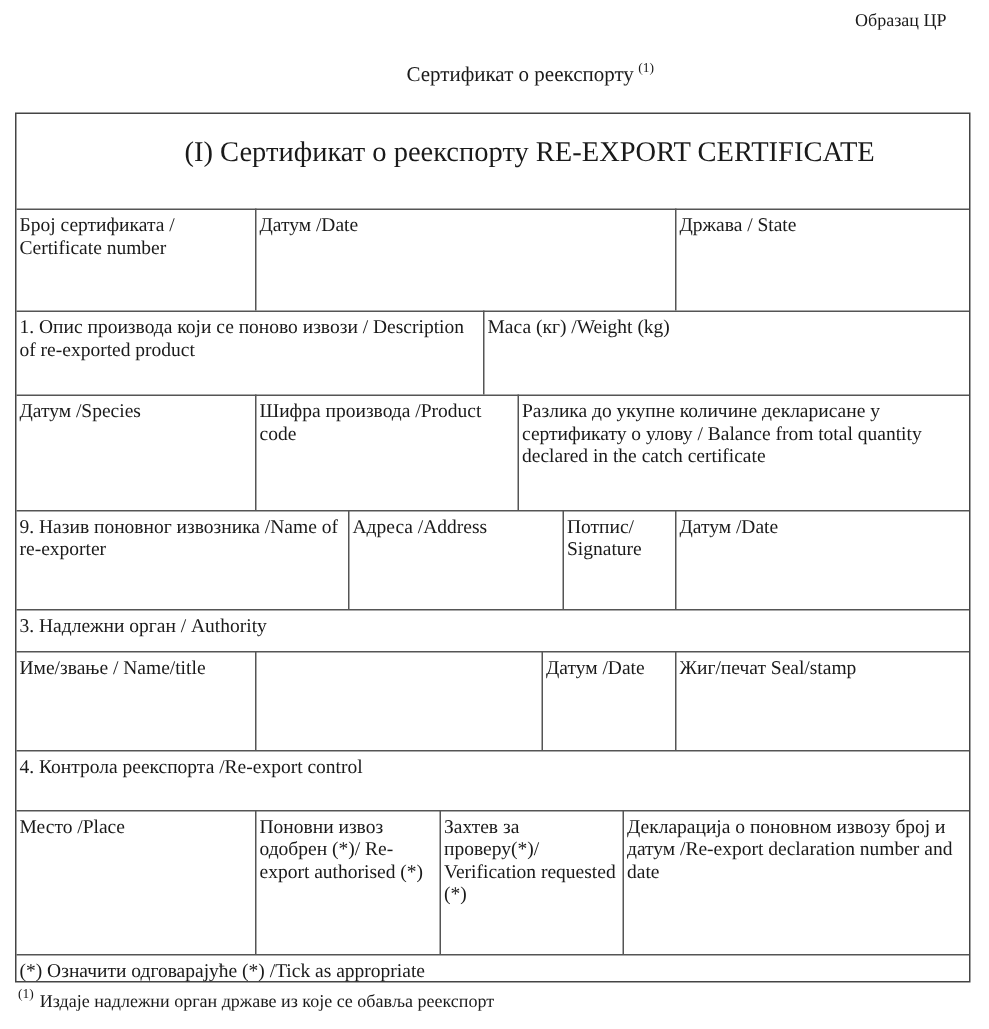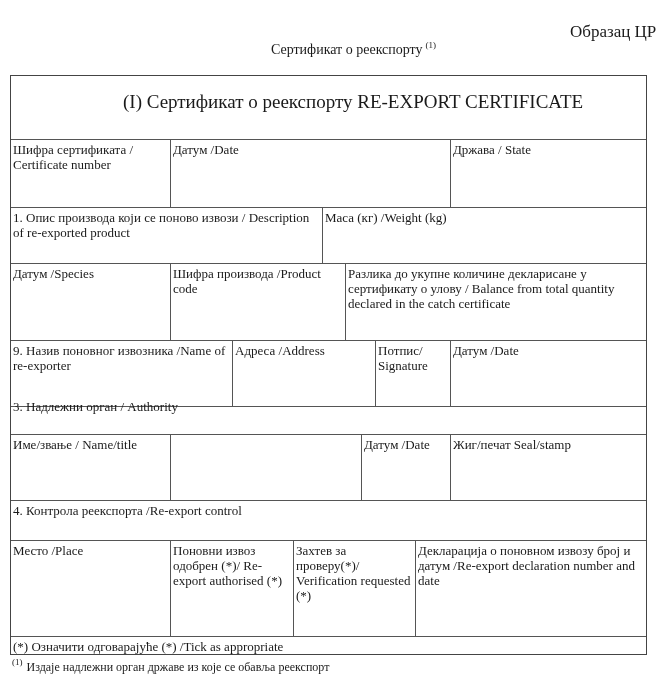--- a/index.html
+++ b/index.html
@@ -1,19 +1,19 @@
 <!DOCTYPE html>
 <html><head>
 <meta charset="utf-8">
 <style>
   html, body { margin:0; padding:0; background:#ffffff; }
   body { width:659px; height:686px; position:relative; overflow:hidden;
          font-family:"Liberation Serif", serif; color:#1a1a1a; font-size:13px; }
   .abs { position:absolute; }
-  .form-label { top:6px; left:570px; font-size:17px;margin-top:16px; }
+  .form-label { top:6px; left:570px; font-size:12px; }
   .title { top:40px; left:0; width:659px; text-align:center; font-size:14px;padding-left:24px; }
   .title sup { font-size:9px; vertical-align:6px; margin-left:3px; }
   .frame { left:10px; top:75px; width:637px; height:580px; border:1.5px solid #444; box-sizing:border-box; }
   .hline { position:absolute; height:0; border-top:1.5px solid #555; }
   .vline { position:absolute; width:0; border-left:1.5px solid #555; }
   .cell { position:absolute; line-height:15px; font-size:13px; }
   .header-text { font-size:19px; }
   .footnote { top:657px; left:12px; font-size:12px; }
   .footnote sup { font-size:9px; vertical-align:6px; margin-right:4px; }
 </style>
@@ -50,37 +50,37 @@
   <div class="vline" style="left:159px;top:358px;height:66px"></div>
   <div class="vline" style="left:350px;top:358px;height:66px"></div>
   <div class="vline" style="left:439px;top:358px;height:66px"></div>
 
   <div class="vline" style="left:159px;top:464px;height:96px"></div>
   <div class="vline" style="left:282px;top:464px;height:96px"></div>
   <div class="vline" style="left:404px;top:464px;height:96px"></div>
 
   <div class="cell header-text" style="left:112px;top:18px">(I) Сертификат о реекспорту RE-EXPORT CERTIFICATE</div>
 
-  <div class="cell" style="left:2px;top:66px;width:155px">Шифра сертификата / Certificate number</div>
+  <div class="cell" style="left:2px;top:66px;width:155px">Број сертификата / Certificate number</div>
   <div class="cell" style="left:162px;top:66px;width:270px">Датум /Date</div>
   <div class="cell" style="left:442px;top:66px;width:190px">Држава / State</div>
 
   <div class="cell" style="left:2px;top:134px;width:300px">1. Опис производа  који се поново извози / Description of re-exported product</div>
   <div class="cell" style="left:314px;top:134px;width:310px">Маса (кг) /Weight (kg)</div>
 
   <div class="cell" style="left:2px;top:190px;width:155px">Датум /Species</div>
   <div class="cell" style="left:162px;top:190px;width:170px">Шифра производа /Product code</div>
   <div class="cell" style="left:337px;top:190px;width:296px">Разлика до укупне количине декларисане у сертификату о улову / Balance from total quantity declared in the catch certificate</div>
 
   <div class="cell" style="left:2px;top:267px;width:215px">9. Назив поновног извозника /Name of re-exporter</div>
   <div class="cell" style="left:224px;top:267px;width:138px">Адреса /Address</div>
   <div class="cell" style="left:367px;top:267px;width:68px">Потпис/ Signature</div>
   <div class="cell" style="left:442px;top:267px;width:190px">Датум /Date</div>
 
-  <div class="cell" style="left:2px;top:323px;width:630px">3. Надлежни орган / Authority</div>
+  <div class="cell" style="left:2px;top:333px;width:630px">3. Надлежни орган / Authority</div>
 
   <div class="cell" style="left:2px;top:361px;width:155px">Име/звање / Name/title</div>
   <div class="cell" style="left:353px;top:361px;width:84px">Датум /Date</div>
   <div class="cell" style="left:442px;top:361px;width:190px">Жиг/печат Seal/stamp</div>
 
   <div class="cell" style="left:2px;top:427px;width:630px">4. Контрола реекспорта /Re-export control</div>
 
   <div class="cell" style="left:2px;top:467px;width:155px">Место /Place</div>
   <div class="cell" style="left:162px;top:467px;width:118px">Поновни извоз одобрен (*)/ Re-export authorised (*)</div>
   <div class="cell" style="left:285px;top:467px;width:116px">Захтев за проверу(*)/ Verification requested (*)</div>

